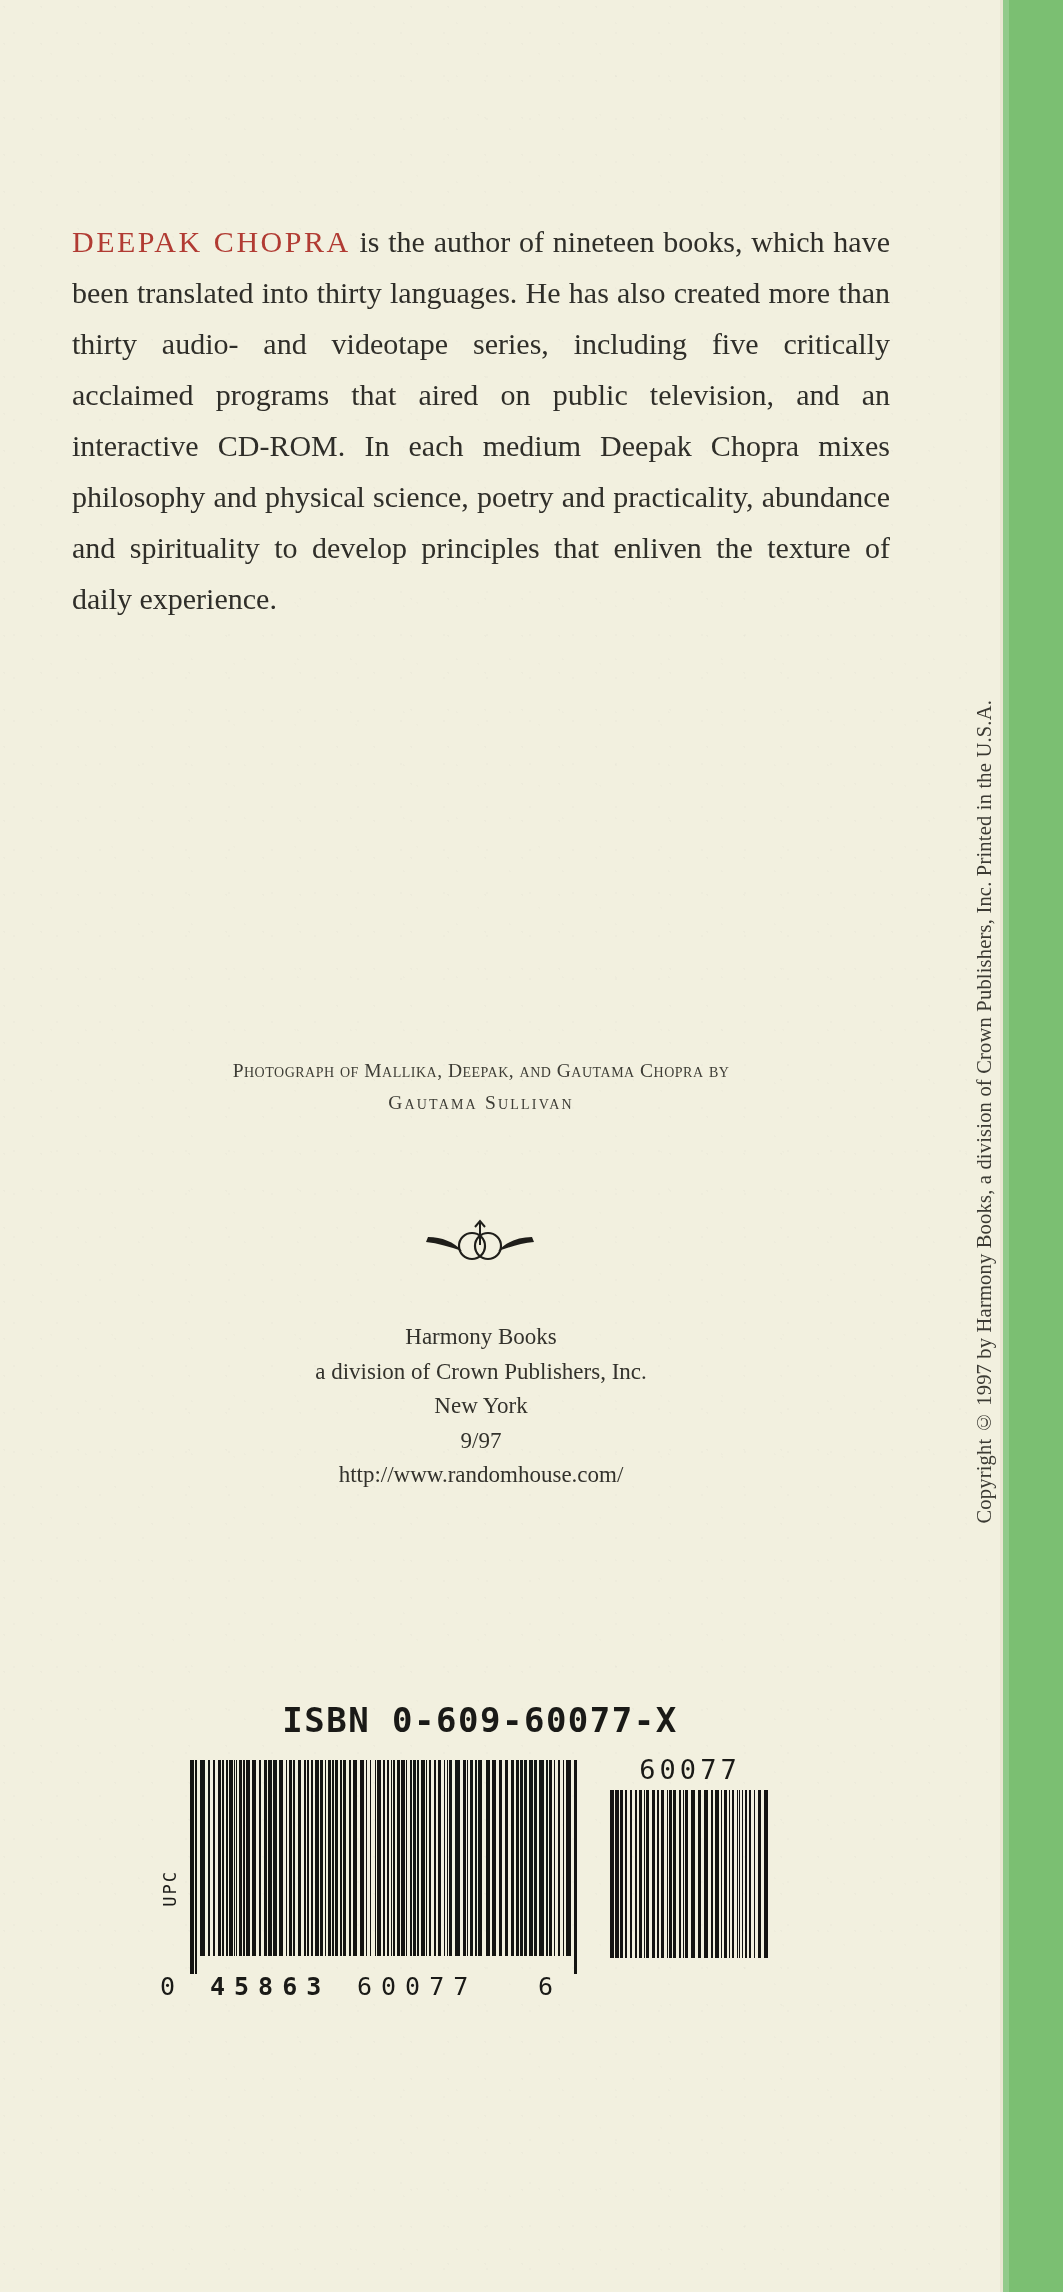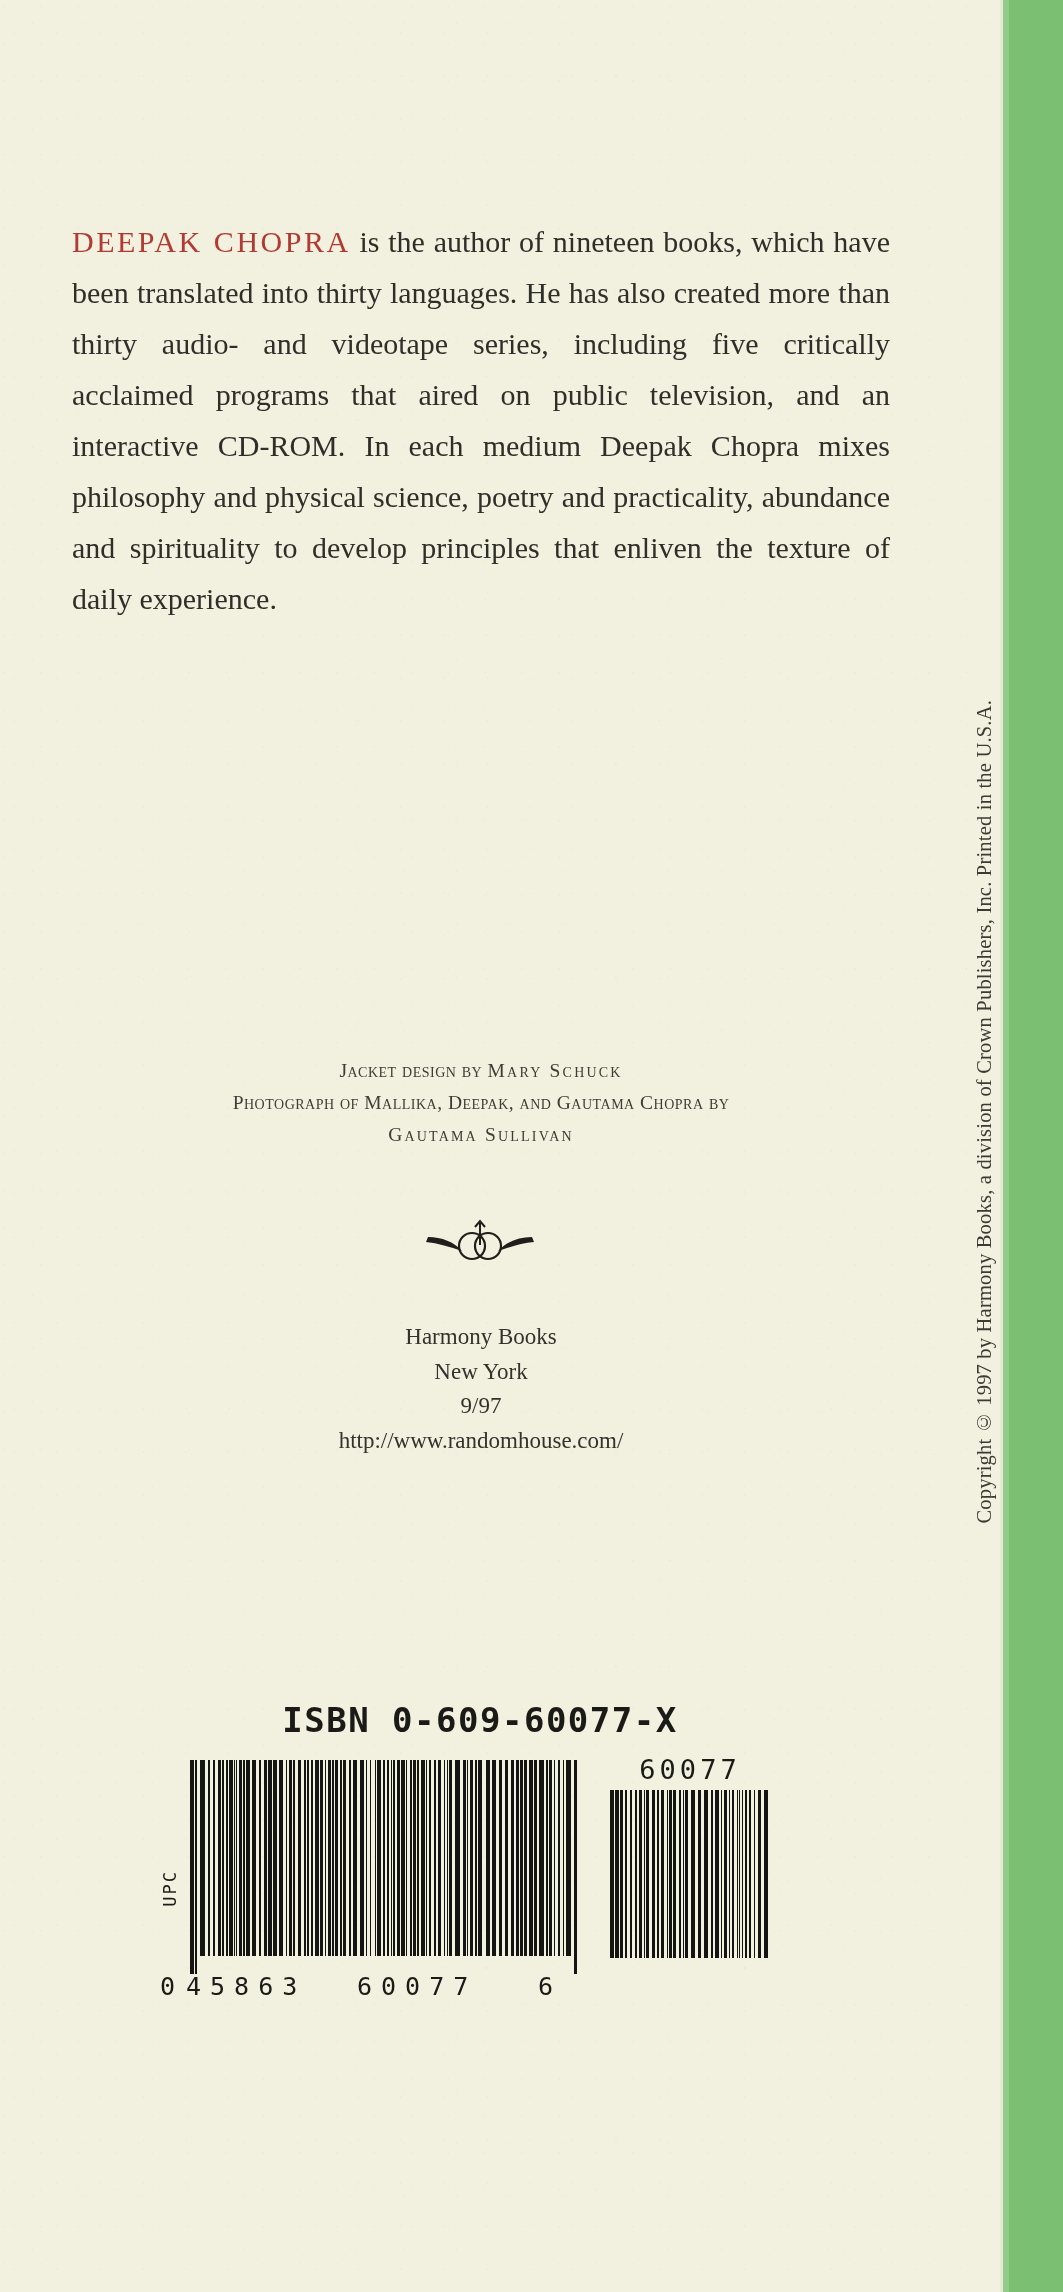--- a/index.html
+++ b/index.html
@@ -223,39 +223,38 @@
     position: absolute;
     left: -30px;
     top: 212px;
     width: 450px;
     font-family: "DejaVu Sans Mono", monospace;
     font-size: 25px;
     color: #1a1a17;
     letter-spacing: 1px;
   }
   .ean-digits .d-left  { position: absolute; left: 0px;   top: 0; }
-  .ean-digits .d-mid1  { position: absolute; left: 26px;  top: 0; letter-spacing: 9px; }
+  .ean-digits .d-mid1  { position: absolute; left: 50px;  top: 0; letter-spacing: 9px; font-weight: bold; }
   .ean-digits .d-mid2  { position: absolute; left: 197px; top: 0; letter-spacing: 9px; }
   .ean-digits .d-right { position: absolute; left: 378px; top: 0; }
 </style>
 </head>
 <body>
 
 <div class="jacket">
   <div class="paper-texture"></div>
 
   <div class="content">
 
     <p class="bio"><span class="author-name">DEEPAK CHOPRA</span><span> is the author of nineteen books, which have been translated into thirty languages. He has also created more than thirty audio- and videotape series, including five critically acclaimed programs that aired on public television, and an interactive CD-ROM. In each medium Deepak Chopra mixes philosophy and physical science, poetry and practicality, abundance and spirituality to develop principles that enliven the texture of daily experience.</span></p>
 
     <div class="also-available">
     </div>
 
     <div class="credits">
-      <div><span class="sc">Jacket design by </span><span class="sc name">Mary Schuck</span></div>
       <div class="sc">Photograph of Mallika, Deepak, and Gautama Chopra by</div>
       <div class="sc name">Gautama Sullivan</div>
     </div>
 
     <div class="ornament">
       <svg width="120" height="54" viewBox="0 0 120 54" aria-hidden="true">
         <g stroke="#1f1e1a" fill="none" stroke-width="2.2">
           <circle cx="52" cy="31" r="13"></circle>
           <circle cx="68" cy="31" r="13"></circle>
           <path d="M60 8 L60 30" stroke-width="2"></path>
@@ -263,20 +262,21 @@
         </g>
         <g fill="#1f1e1a">
           <path d="M8 22 C 22 22, 34 27, 42 36 C 30 32, 18 28, 6 27 Z"></path>
           <path d="M112 22 C 98 22, 86 27, 78 36 C 90 32, 102 28, 114 27 Z"></path>
         </g>
       </svg>
     </div>
 
     <div class="publisher">
       <div>Harmony Books</div>
+      <div>a division of Crown Publishers, Inc.</div>
       <div>New York</div>
       <div>9/97</div>
       <div>http://www.randomhouse.com/</div>
     </div>
 
     <div class="isbn-line">ISBN 0-609-60077-X</div>
 
     <div class="barcode-area">
       <div class="upc-label">UPC</div>
       <div class="addon-digits">60077</div>

